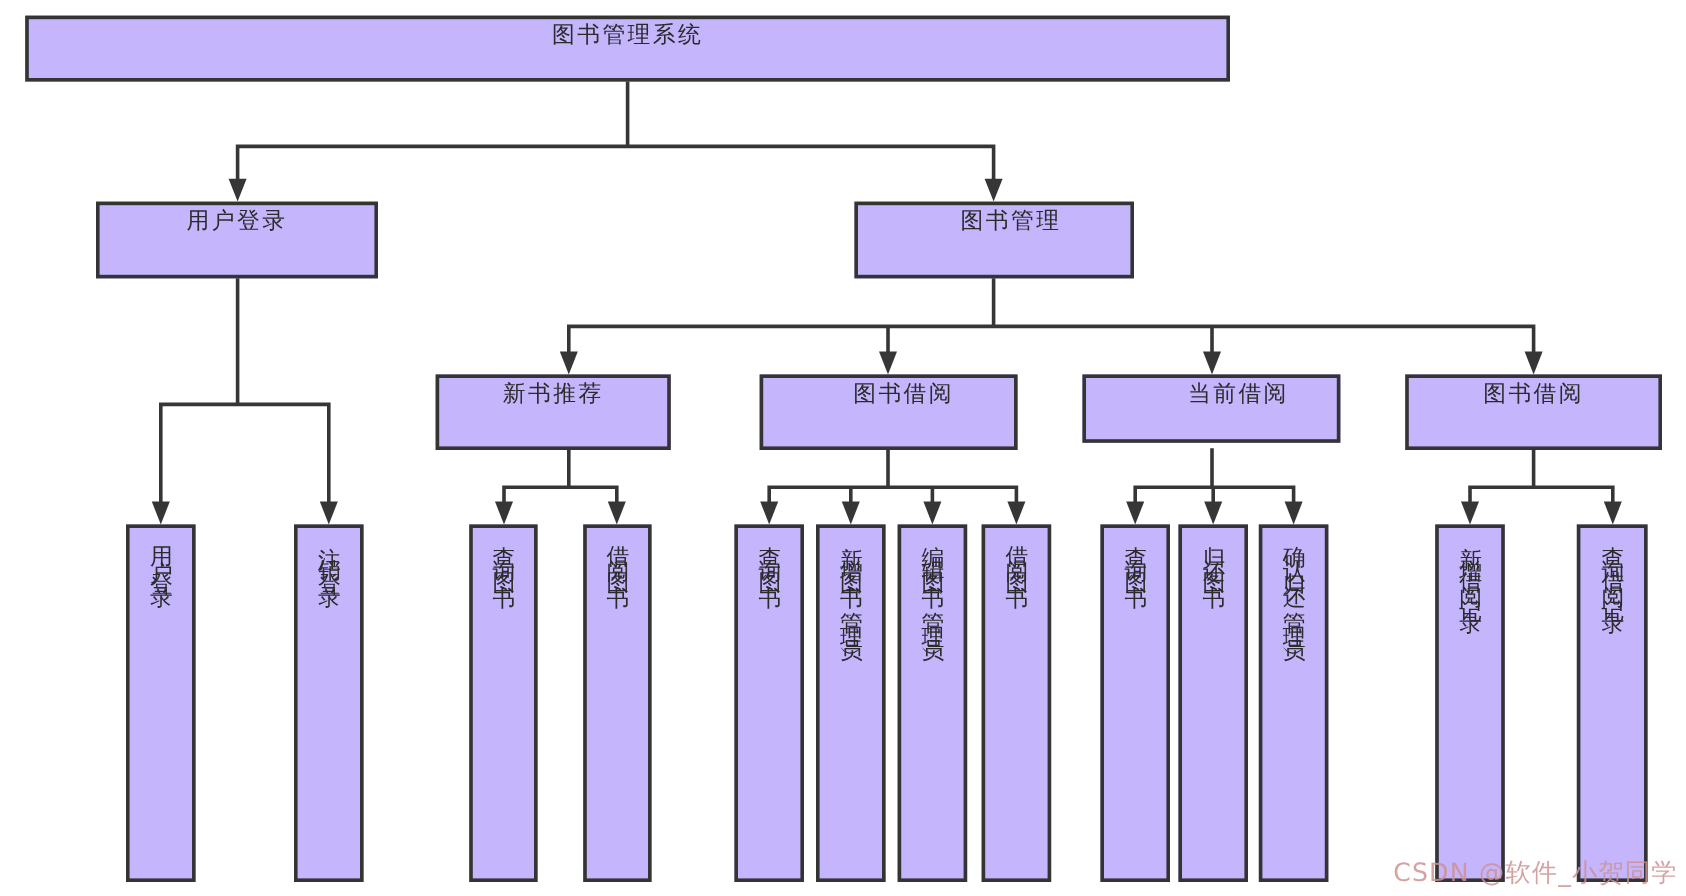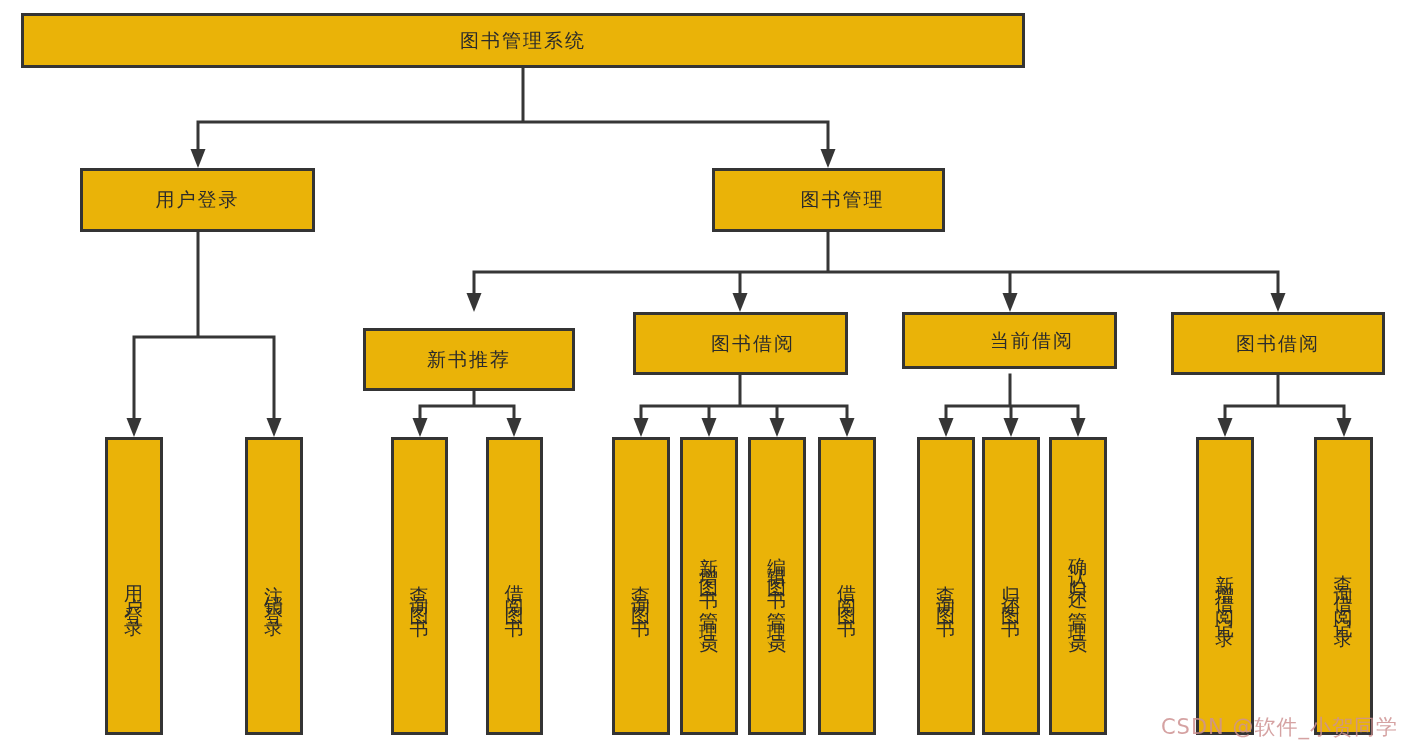--- a/index.html
+++ b/index.html
@@ -15,23 +15,22 @@
     position:absolute;
     left:0;top:0;
     width:1405px;height:747px;
     z-index:1;
   }
   .node-layer{position:absolute;left:0;top:0;width:100%;height:100%;z-index:2;}
   .node{
     position:absolute;
     box-sizing:border-box;
     border:3px solid #f97316;
-    background:#eab308;
+    background:#c4b5fd;
     display:flex;
-    align-items:center;
     justify-content:center;
     font-size:19px;
     color:#2b2b2b;
   }
   .node.h span{
     letter-spacing:2px;
     white-space:nowrap;
   }
   .node.v span{
     writing-mode:vertical-lr;
@@ -79,21 +78,21 @@
   <div id="node-layer" class="node-layer">
       <div class="node h" style="left: 21px; top: 13px; width: 1004px; height: 55px; border-color: rgb(52, 52, 52); color: rgb(43, 43, 43);">
         <span>图书管理系统</span>
       </div>
       <div class="node h" style="left: 80px; top: 168px; width: 235px; height: 64px; border-color: rgb(52, 52, 52); color: rgb(43, 43, 43);">
         <span>用户登录</span>
       </div>
       <div class="node h" style="left: 712px; top: 168px; width: 233px; height: 64px; border-color: rgb(52, 52, 52); color: rgb(43, 43, 43); padding-left: 28px;">
         <span>图书管理</span>
       </div>
-      <div class="node h" style="left: 363px; top: 312px; width: 212px; height: 63px; border-color: rgb(52, 52, 52); color: rgb(43, 43, 43); margin-top: 16px;">
+      <div class="node h" style="left: 363px; top: 312px; width: 196px; height: 63px; border-color: rgb(52, 52, 52); color: rgb(43, 43, 43);">
         <span>新书推荐</span>
       </div>
       <div class="node h" style="left: 633px; top: 312px; width: 215px; height: 63px; border-color: rgb(52, 52, 52); color: rgb(43, 43, 43); padding-left: 25px;">
         <span>图书借阅</span>
       </div>
       <div class="node h" style="left: 902px; top: 312px; width: 215px; height: 57px; border-color: rgb(52, 52, 52); color: rgb(43, 43, 43); padding-left: 45px;">
         <span>当前借阅</span>
       </div>
       <div class="node h" style="left: 1171px; top: 312px; width: 214px; height: 63px; border-color: rgb(52, 52, 52); color: rgb(43, 43, 43);">
         <span>图书借阅</span>

